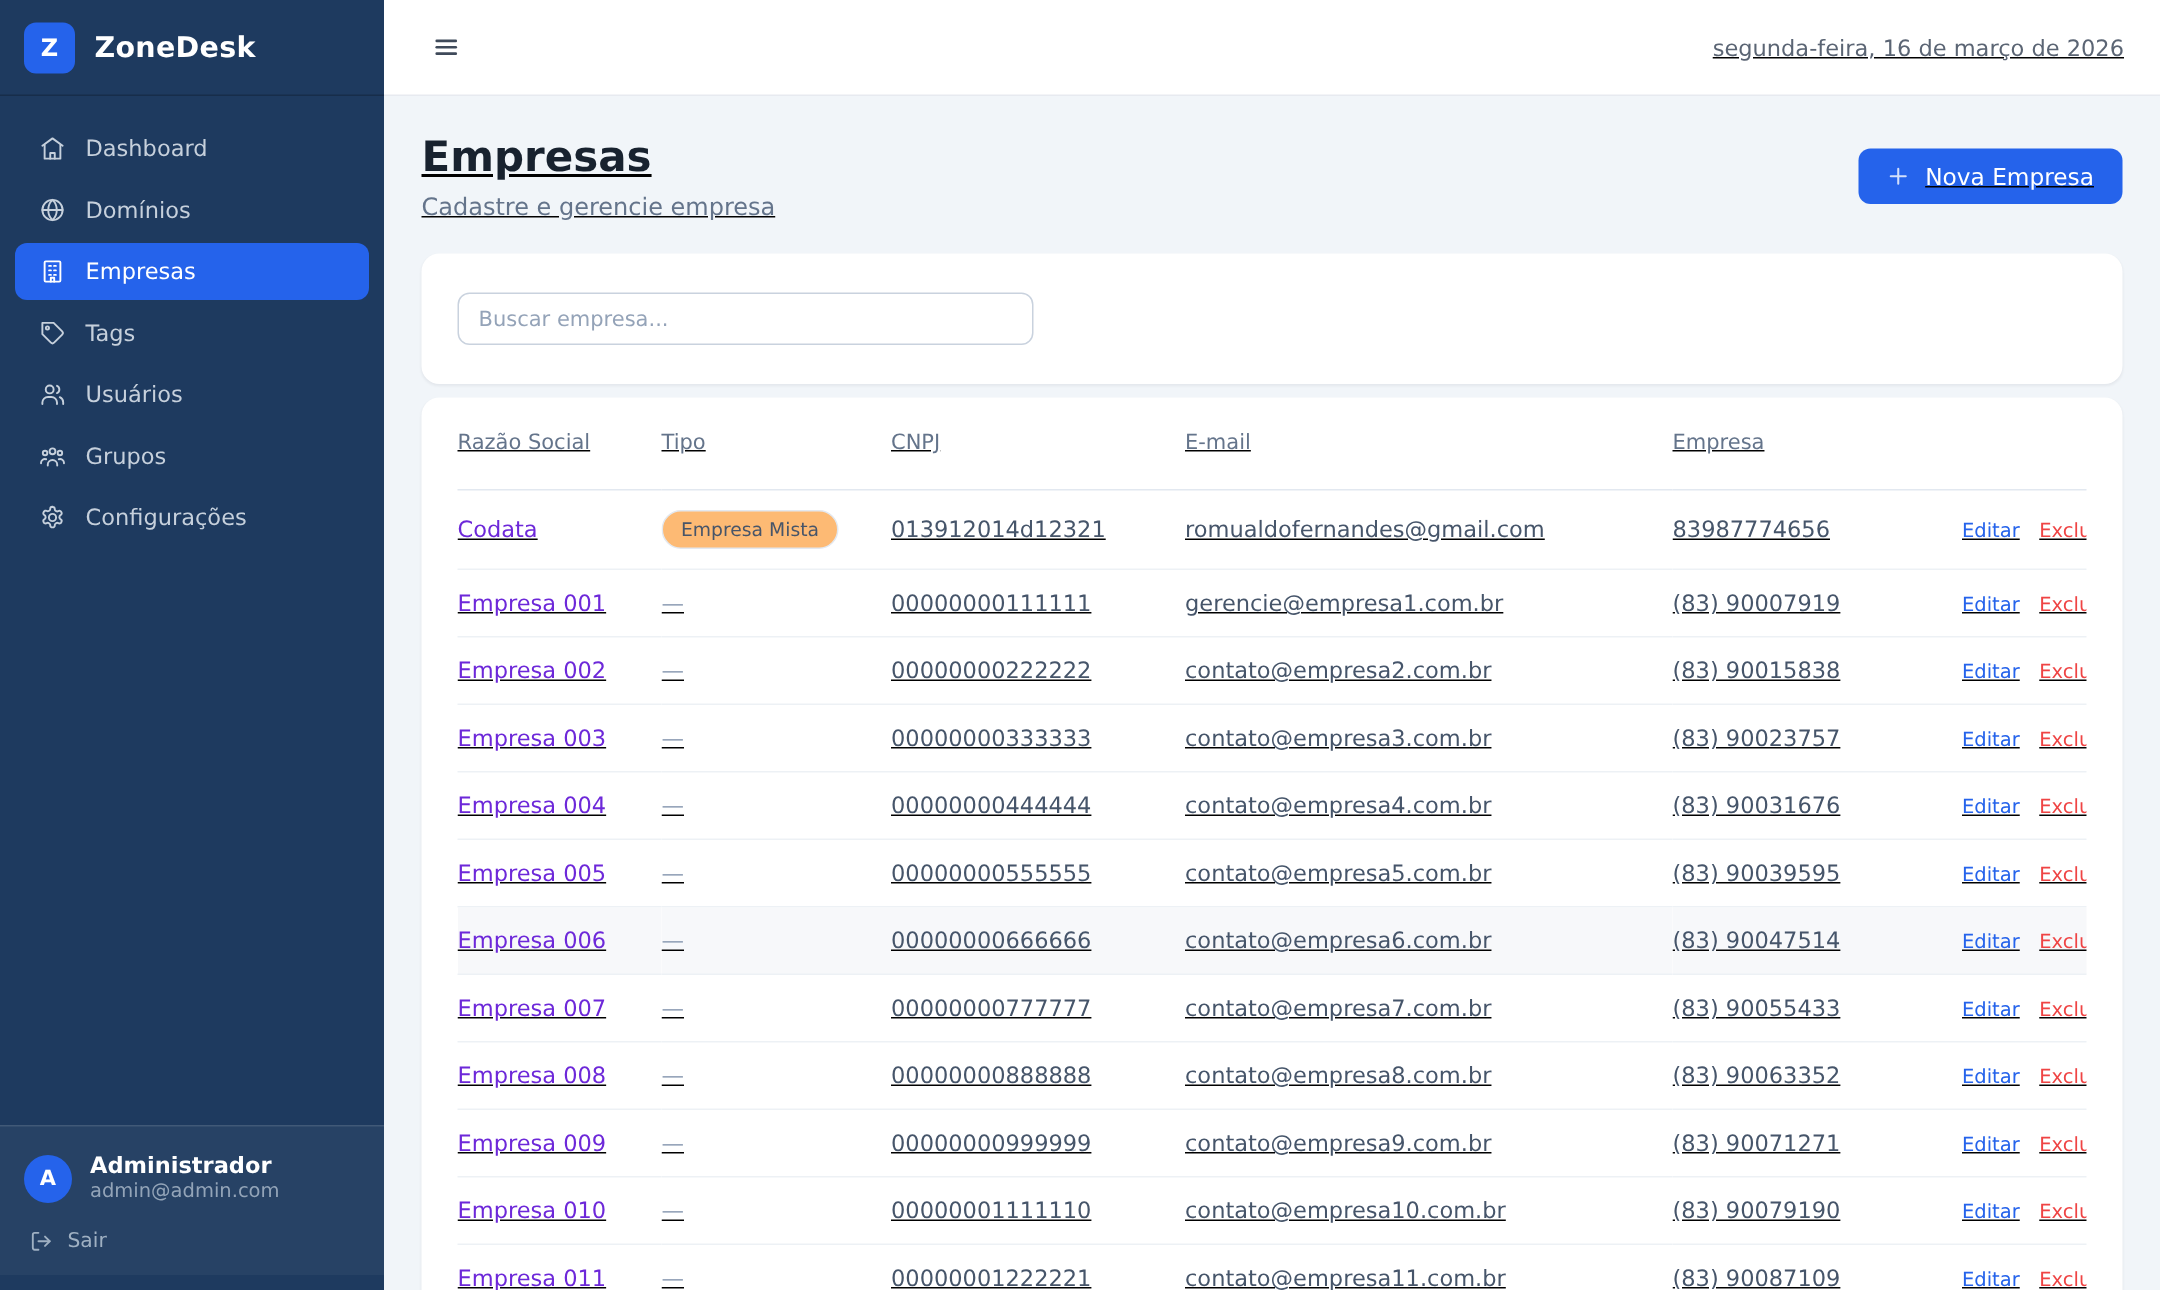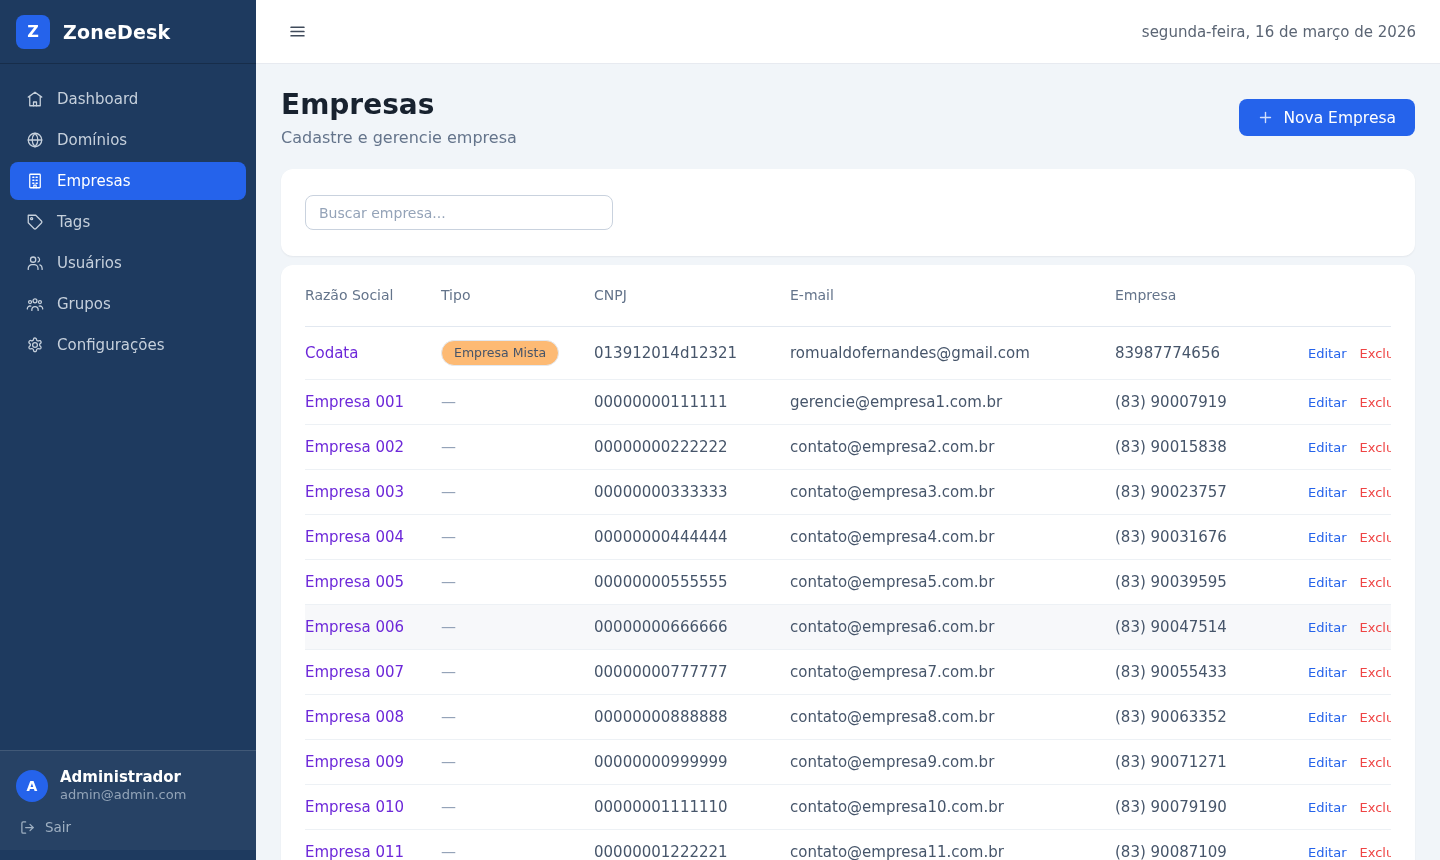--- a/index.html
+++ b/index.html
@@ -23,37 +23,37 @@
   .sidebar-spacer { flex: 1; }
   .sidebar-footer { border-top: 1px solid rgba(255,255,255,.12); background: rgba(255,255,255,.045); padding: 17px 16px 14px; margin-bottom: 10px; }
   .profile-row { display: flex; align-items: center; gap: 12px; }
   .avatar { width: 32px; height: 32px; border-radius: 50%; background: #2563eb; color: #fff; font-size: 14px; font-weight: 700; display: flex; align-items: center; justify-content: center; flex-shrink: 0; }
   .profile-name { color: #fff; font-size: 15px; font-weight: 600; line-height: 1.25; }
   .profile-email { color: #93a4b8; font-size: 13px; line-height: 1.25; }
   .logout-row { display: flex; align-items: center; gap: 9px; margin-top: 15px; color: #9fb0c2; font-size: 13.5px; cursor: pointer; padding-left: 2px; }
   .logout-row svg { width: 15px; height: 15px; }
 
   
-  .main { flex: 1; min-width: 0; display: flex; flex-direction: column; }
+  .main { flex: 1; min-width: 0; display: flex; flex-direction: column; text-decoration: underline; }
   .topbar { height: 64px; flex-shrink: 0; background: #fff; border-bottom: 1px solid #e7eaf0; display: flex; align-items: center; justify-content: space-between; padding: 0 24px 0 33px; }
   .hamburger { color: #3f4a5a; display: flex; cursor: pointer; }
   .hamburger svg { width: 17px; height: 17px; }
   .date { color: #5b6574; font-size: 15px; }
 
   .content { flex: 1; padding: 24px 25px; overflow: hidden; }
   .page-head { display: flex; align-items: center; justify-content: space-between; margin-bottom: 22px; }
   .page-title { font-size: 28px; font-weight: 700; color: #18222f; margin-bottom: 7px; }
   .page-sub { font-size: 16px; color: #64748b; }
   .btn-primary { background: #2563eb; color: #fff; border: none; border-radius: 8px; height: 37px; padding: 0 19px; font-size: 15.5px; font-family: inherit; display: flex; align-items: center; gap: 10px; cursor: pointer; }
   .btn-plus { display: flex; opacity: .8; }
   .btn-plus svg { width: 15px; height: 15px; }
 
   .card { background: #fff; border-radius: 12px; box-shadow: 0 1px 2px rgba(16,24,40,.06); }
   .search-card { padding: 26px 24px; margin-bottom: 9px; }
-  .search-input { width: 308px; height: 35px; border: 1px solid #c9d2de; border-radius: 8px; padding: 0 13px; font-size: 14px; font-family: inherit; color: #334155; outline: none; background: #fff; }
+  .search-input { width: 384px; height: 35px; border: 1px solid #c9d2de; border-radius: 8px; padding: 0 13px; font-size: 14px; font-family: inherit; color: #334155; outline: none; background: #fff; }
   .search-input::placeholder { color: #94a3b8; }
 
   .table-card { padding: 0 24px; min-height: 620px; }
   table { width: 100%; border-collapse: collapse; table-layout: fixed; }
   th { text-align: left; font-weight: 400; color: #64748b; font-size: 14px; padding: 22px 16px 23px 0; border-bottom: 1px solid #e2e8f0; }
   td { font-size: 15px; color: #46556a; padding: 13px 16px 13px 0; border-bottom: 1px solid #edf1f5; overflow: hidden; white-space: nowrap; }
   tr.highlight td { background: #f7f8fa; }
   .cell-name { color: #6d28d9; }
   .dash { color: #94a3b8; }
   .badge { display: inline-block; background: #fdba74; border: 1px solid #e3e8ef; color: #475569; font-size: 12.5px; padding: 4px 12px; border-radius: 999px; line-height: 1.3; }

